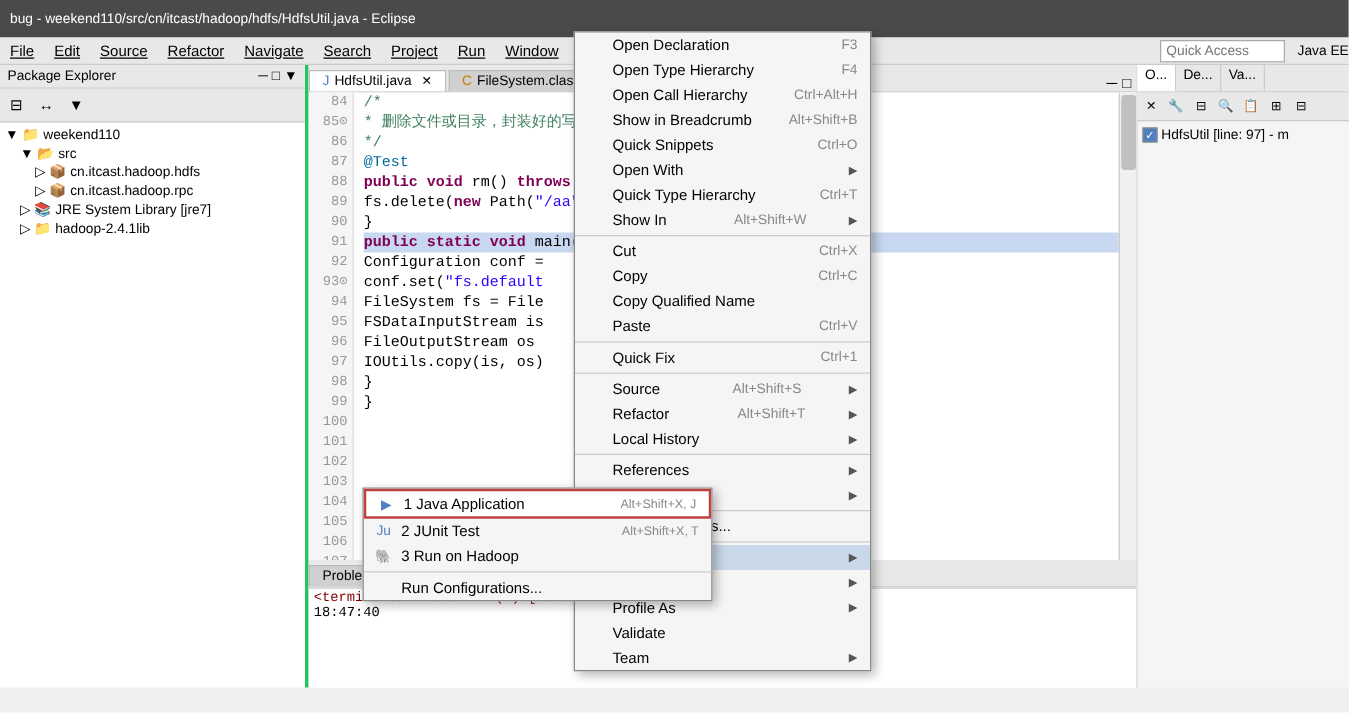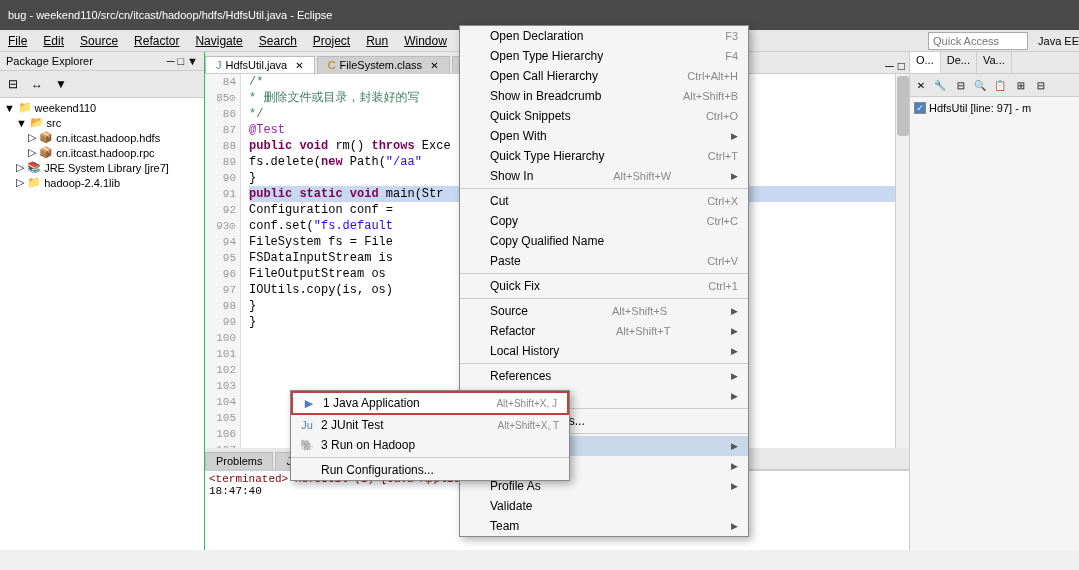--- a/index.html
+++ b/index.html
@@ -60,22 +60,22 @@
     }
 
     
     #main-layout {
       display: flex;
       height: calc(570px - 72px);
     }
 
     
     #left-panel {
-      width: 205px;
-      border-right: 1px solid #22c55e;
+      width: 247px;
+      border-right: 3px solid #22c55e;
       background: #fff;
       display: flex;
       flex-direction: column;
     }
     #pkg-explorer-header {
       background: #e8e8e8;
       padding: 3px 6px;
       font-size: 11px;
       border-bottom: 1px solid #ccc;
       display: flex; align-items: center; justify-content: space-between;
@@ -157,21 +157,21 @@
       bottom: 0;
       line-height: 16px;
       padding: 0 4px;
       overflow: hidden;
     }
     .code-line { line-height: 16px; white-space: nowrap; }
     .code-line.highlighted { background: #c8d8f0; }
     .kw { color: #7f0055; font-weight: bold; }
     .comment { color: #3f7f5f; }
     .string { color: #2a00ff; }
-    .anno { color: #a21caf; }
+    .anno { color: #0369a1; }
 
     
     #right-panel {
       width: 170px;
       border-left: 1px solid #ccc;
       background: #f5f5f5;
       display: flex; flex-direction: column;
     }
     #right-panel-tabs {
       background: #e8e8e8;
@@ -206,21 +206,21 @@
       font-size: 11px; cursor: pointer;
     }
     .checkbox { width: 12px; height: 12px; border: 1px solid #888; display: inline-flex; align-items: center; justify-content: center; margin-right: 3px; font-size: 9px; background: #fff; }
     .checked { background: #5080c0; color: #fff; }
 
     
     #context-menu {
       position: absolute;
       left: 459px;
       top: 25px;
-      width: 290px;
+      width: 238px;
       background: #f5f5f5;
       border: 1px solid #888;
       box-shadow: 3px 3px 8px rgba(0,0,0,0.3);
       z-index: 100;
       font-size: 12px;
     }
     .ctx-item {
       padding: 3px 10px 3px 30px;
       display: flex;
       align-items: center;

